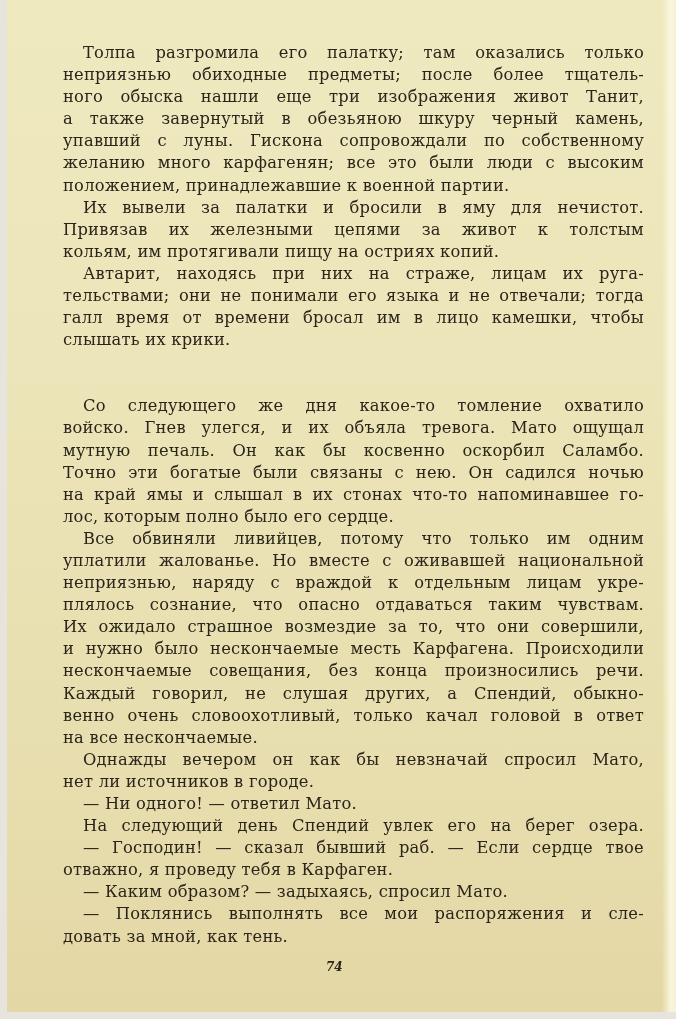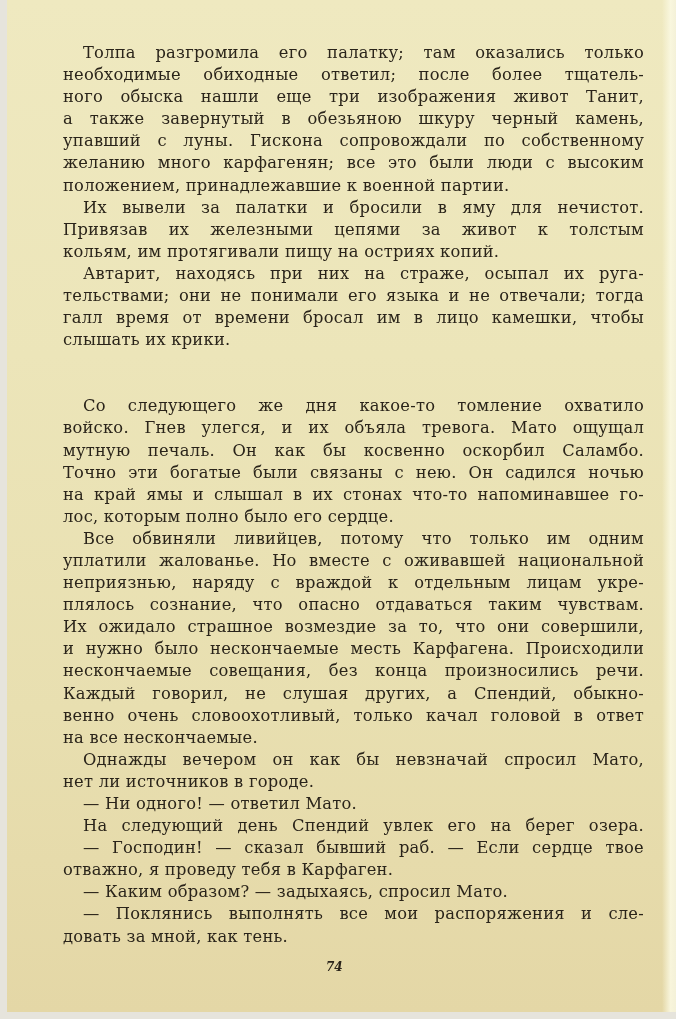--- a/index.html
+++ b/index.html
@@ -38,34 +38,34 @@
     }
   </style>
 </head>
 <body>
 
 <div class="page">
   <div class="text">
     <div>
       <p class="para">
         <span class="line first">Толпа разгромила его палатку; там оказались только</span>
-        <span class="line">необходимые обиходные ответил; после более тщатель-</span>
+        <span class="line">неприязнью обиходные предметы; после более тщатель-</span>
         <span class="line">ного обыска нашли еще три изображения живот Танит,</span>
         <span class="line">а также завернутый в обезьяною шкуру черный камень,</span>
         <span class="line">упавший с луны. Гискона сопровождали по собственному</span>
         <span class="line">желанию много карфагенян; все это были люди с высоким</span>
         <span class="line last">положением, принадлежавшие к военной партии.</span>
       </p>
       <p class="para">
         <span class="line first">Их вывели за палатки и бросили в яму для нечистот.</span>
         <span class="line">Привязав их железными цепями за живот к толстым</span>
         <span class="line last">кольям, им протягивали пищу на остриях копий.</span>
       </p>
       <p class="para">
-        <span class="line first">Автарит, находясь при них на страже, осыпал их руга-</span>
+        <span class="line first">Автарит, находясь при них на страже, лицам их руга-</span>
         <span class="line">тельствами; они не понимали его языка и не отвечали; тогда</span>
         <span class="line">галл время от времени бросал им в лицо камешки, чтобы</span>
         <span class="line last">слышать их крики.</span>
       </p>
     </div>
 
     <div class="section-gap"></div>
 
     <div>
       <p class="para">

